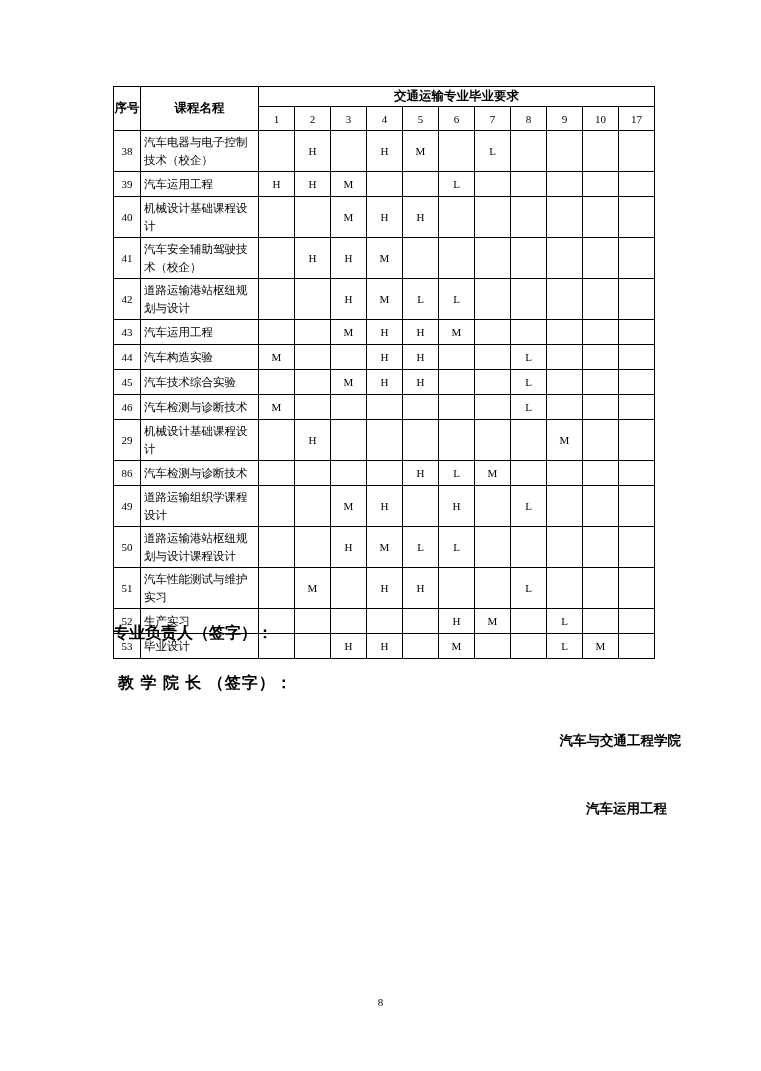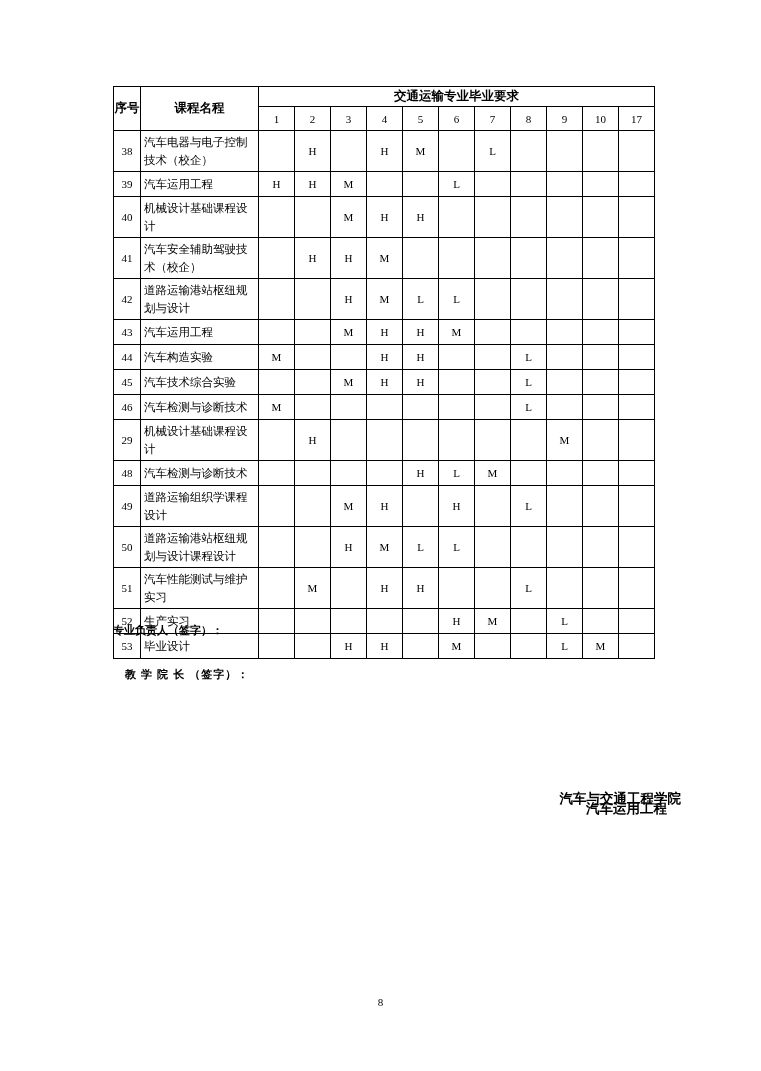--- a/index.html
+++ b/index.html
@@ -52,27 +52,27 @@
     font-size: 11.5px;
     padding: 2px 2px 2px 3px;
     line-height: 18px;
   }
   .sig-block {
     position: absolute;
     left: 113px;
     top: 623px;
     font-family: "Liberation Sans", "DejaVu Sans", sans-serif;
     font-weight: bold;
-    font-size: 11px;
+    font-size: 16px;
   }
   .sig-line1 { margin: 0 0 29px 0; }
-  .sig-line2 { margin: 12px; letter-spacing: 1px; }
+  .sig-line2 { margin: 5px; letter-spacing: 1px; }
   .footer-institution {
     position: absolute;
-    top: 790px;
+    top: 732px;
     right: 80px;
     font-family: "Liberation Sans", "DejaVu Sans", sans-serif;
     font-weight: bold;
     font-size: 13.5px;
   }
   .footer-date {
     position: absolute;
     top: 800px;
     right: 94px;
     font-family: "Liberation Sans", "DejaVu Sans", sans-serif;
@@ -274,21 +274,21 @@
           <td class="mark"></td>
           <td class="mark"></td>
           <td class="mark"></td>
           <td class="mark"></td>
           <td class="mark"></td>
           <td class="mark">M</td>
           <td class="mark"></td>
           <td class="mark"></td>
         </tr>
         <tr>
-          <td class="no">48</td>
+          <td class="no">86</td>
           <td class="course">汽车检测与诊断技术</td>
           <td class="mark"></td>
           <td class="mark"></td>
           <td class="mark"></td>
           <td class="mark"></td>
           <td class="mark">H</td>
           <td class="mark">L</td>
           <td class="mark">M</td>
           <td class="mark"></td>
           <td class="mark"></td>

